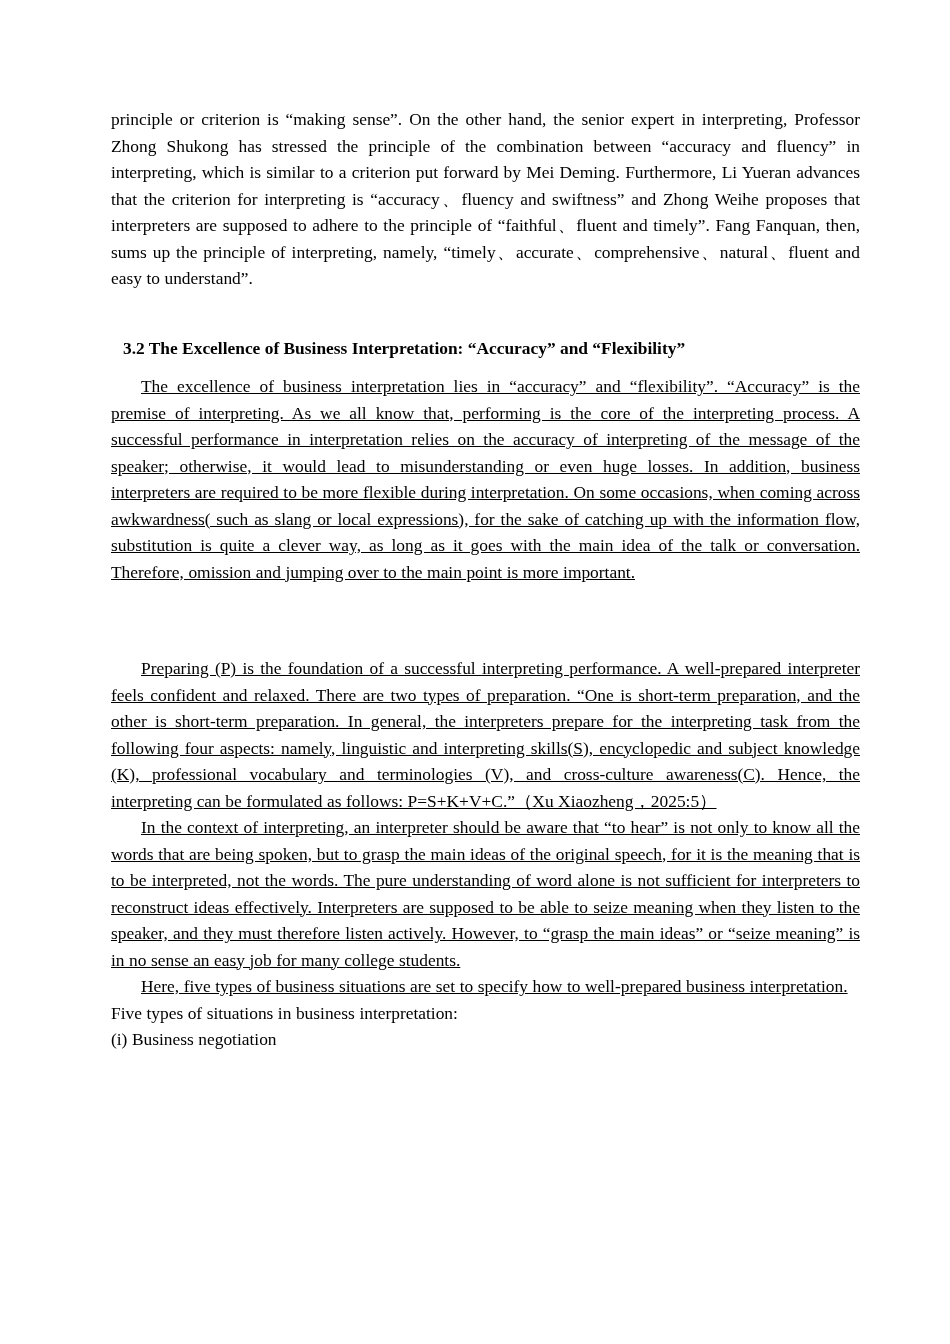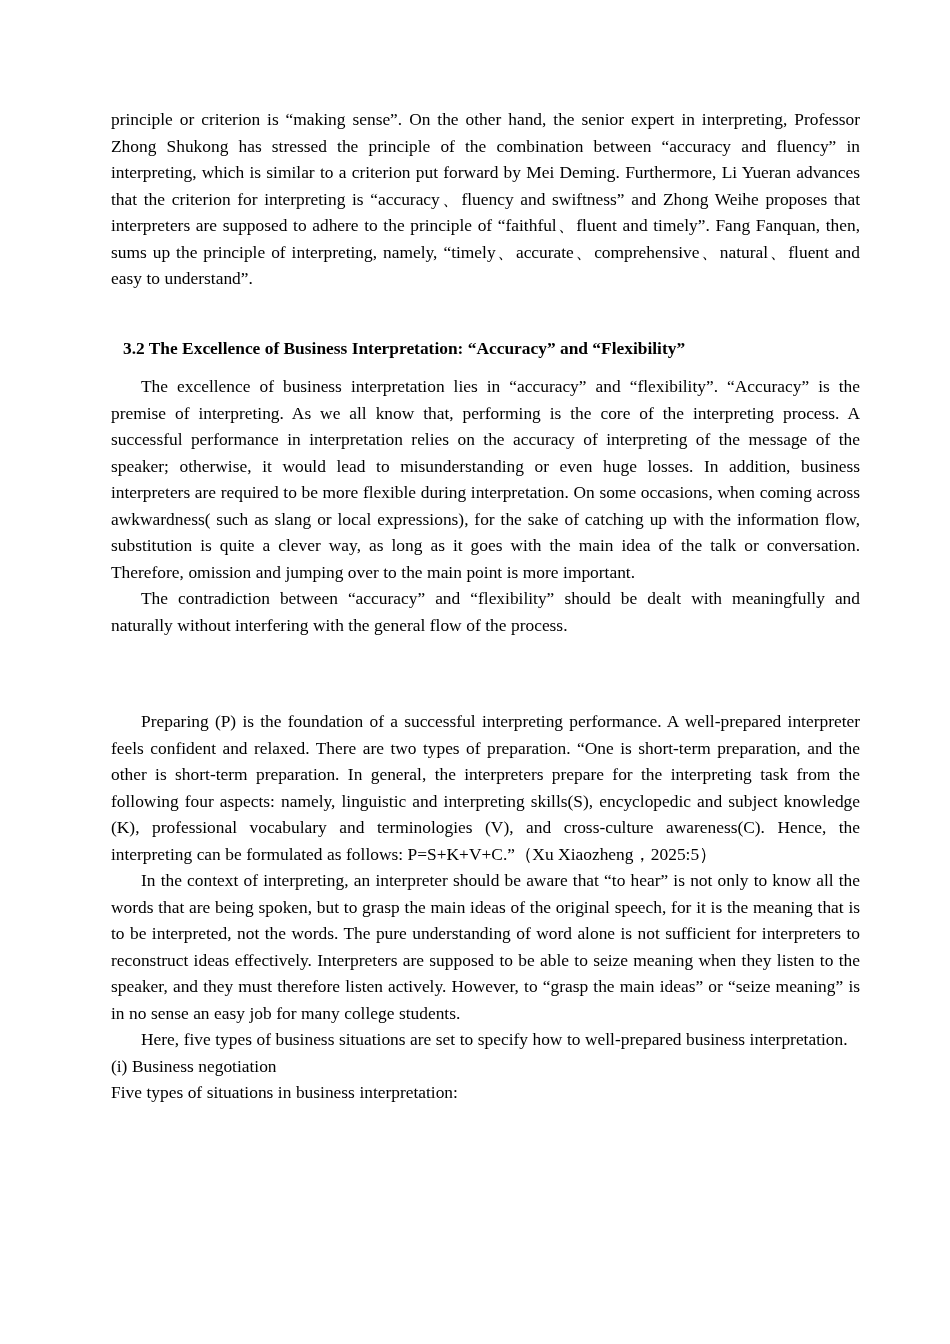--- a/index.html
+++ b/index.html
@@ -39,20 +39,21 @@
     font-size: 17.4px;
     line-height: 26.5px;
     text-align: justify;
     text-justify: inter-word;
     word-spacing: 0.01em;
     hyphens: none;
   }
 
   p.indent {
     text-indent: 30px;
+    text-decoration: underline;
   }
 
   p.no-indent {
     text-indent: 0;
   }
 
   
   h3.sub-heading {
     margin: 12px;
     font-size: 17.4px;
@@ -82,32 +83,31 @@
   <div class="text-column">
 
     <p class="body-para no-indent">principle or criterion is “making sense”. On the other hand, the senior expert in interpreting, Professor Zhong Shukong has stressed the principle of the combination between “accuracy and fluency” in interpreting, which is similar to a criterion put forward by Mei Deming. Furthermore, Li Yueran advances that the criterion for interpreting is “accuracy、fluency and swiftness” and Zhong Weihe proposes that interpreters are supposed to adhere to the principle of “faithful、fluent and timely”. Fang Fanquan, then, sums up the principle of interpreting, namely, “timely、accurate、comprehensive、natural、fluent and easy to understand”.</p>
 
     <div class="gap-md"></div>
 
     <h3 class="sub-heading">3.2 The Excellence of Business Interpretation: “Accuracy” and “Flexibility”</h3>
 
     <p class="body-para indent">The excellence of business interpretation lies in “accuracy” and “flexibility”. “Accuracy” is the premise of interpreting. As we all know that, performing is the core of the interpreting process. A successful performance in interpretation relies on the accuracy of interpreting of the message of the speaker; otherwise, it would lead to misunderstanding or even huge losses. In addition, business interpreters are required to be more flexible during interpretation. On some occasions, when coming across awkwardness( such as slang or local expressions), for the sake of catching up with the information flow, substitution is quite a clever way, as long as it goes with the main idea of the talk or conversation. Therefore, omission and jumping over to the main point is more important.</p>
 
-    <p class="body-para indent">The contradiction between “accuracy” and “flexibility” should be dealt with meaningfully and naturally without interfering with the general flow of the process.</p>
 
     <div class="gap-lg"></div>
 
 
     <div class="gap-xl"></div>
 
 
     <p class="body-para indent">Preparing (P) is the foundation of a successful interpreting performance. A well-prepared interpreter feels confident and relaxed. There are two types of preparation. “One is short-term preparation, and the other is short-term preparation. In general, the interpreters prepare for the interpreting task from the following four aspects: namely, linguistic and interpreting skills(S), encyclopedic and subject knowledge (K), professional vocabulary and terminologies (V), and cross-culture awareness(C). Hence, the interpreting can be formulated as follows: P=S+K+V+C.”（Xu Xiaozheng，2025:5）</p>
 
     <p class="body-para indent">In the context of interpreting, an interpreter should be aware that “to hear” is not only to know all the words that are being spoken, but to grasp the main ideas of the original speech, for it is the meaning that is to be interpreted, not the words. The pure understanding of word alone is not sufficient for interpreters to reconstruct ideas effectively. Interpreters are supposed to be able to seize meaning when they listen to the speaker, and they must therefore listen actively. However, to “grasp the main ideas” or “seize meaning” is in no sense an easy job for many college students.</p>
 
     <p class="body-para indent">Here, five types of business situations are set to specify how to well-prepared business interpretation.</p>
 
+    <p class="body-para no-indent">Five types of situations in business interpretation:</p>
+
     <p class="body-para no-indent">(i) Business negotiation</p>
-
-    <p class="body-para no-indent">Five types of situations in business interpretation:</p>
 
   </div>
 </div>
 
 </body></html>

